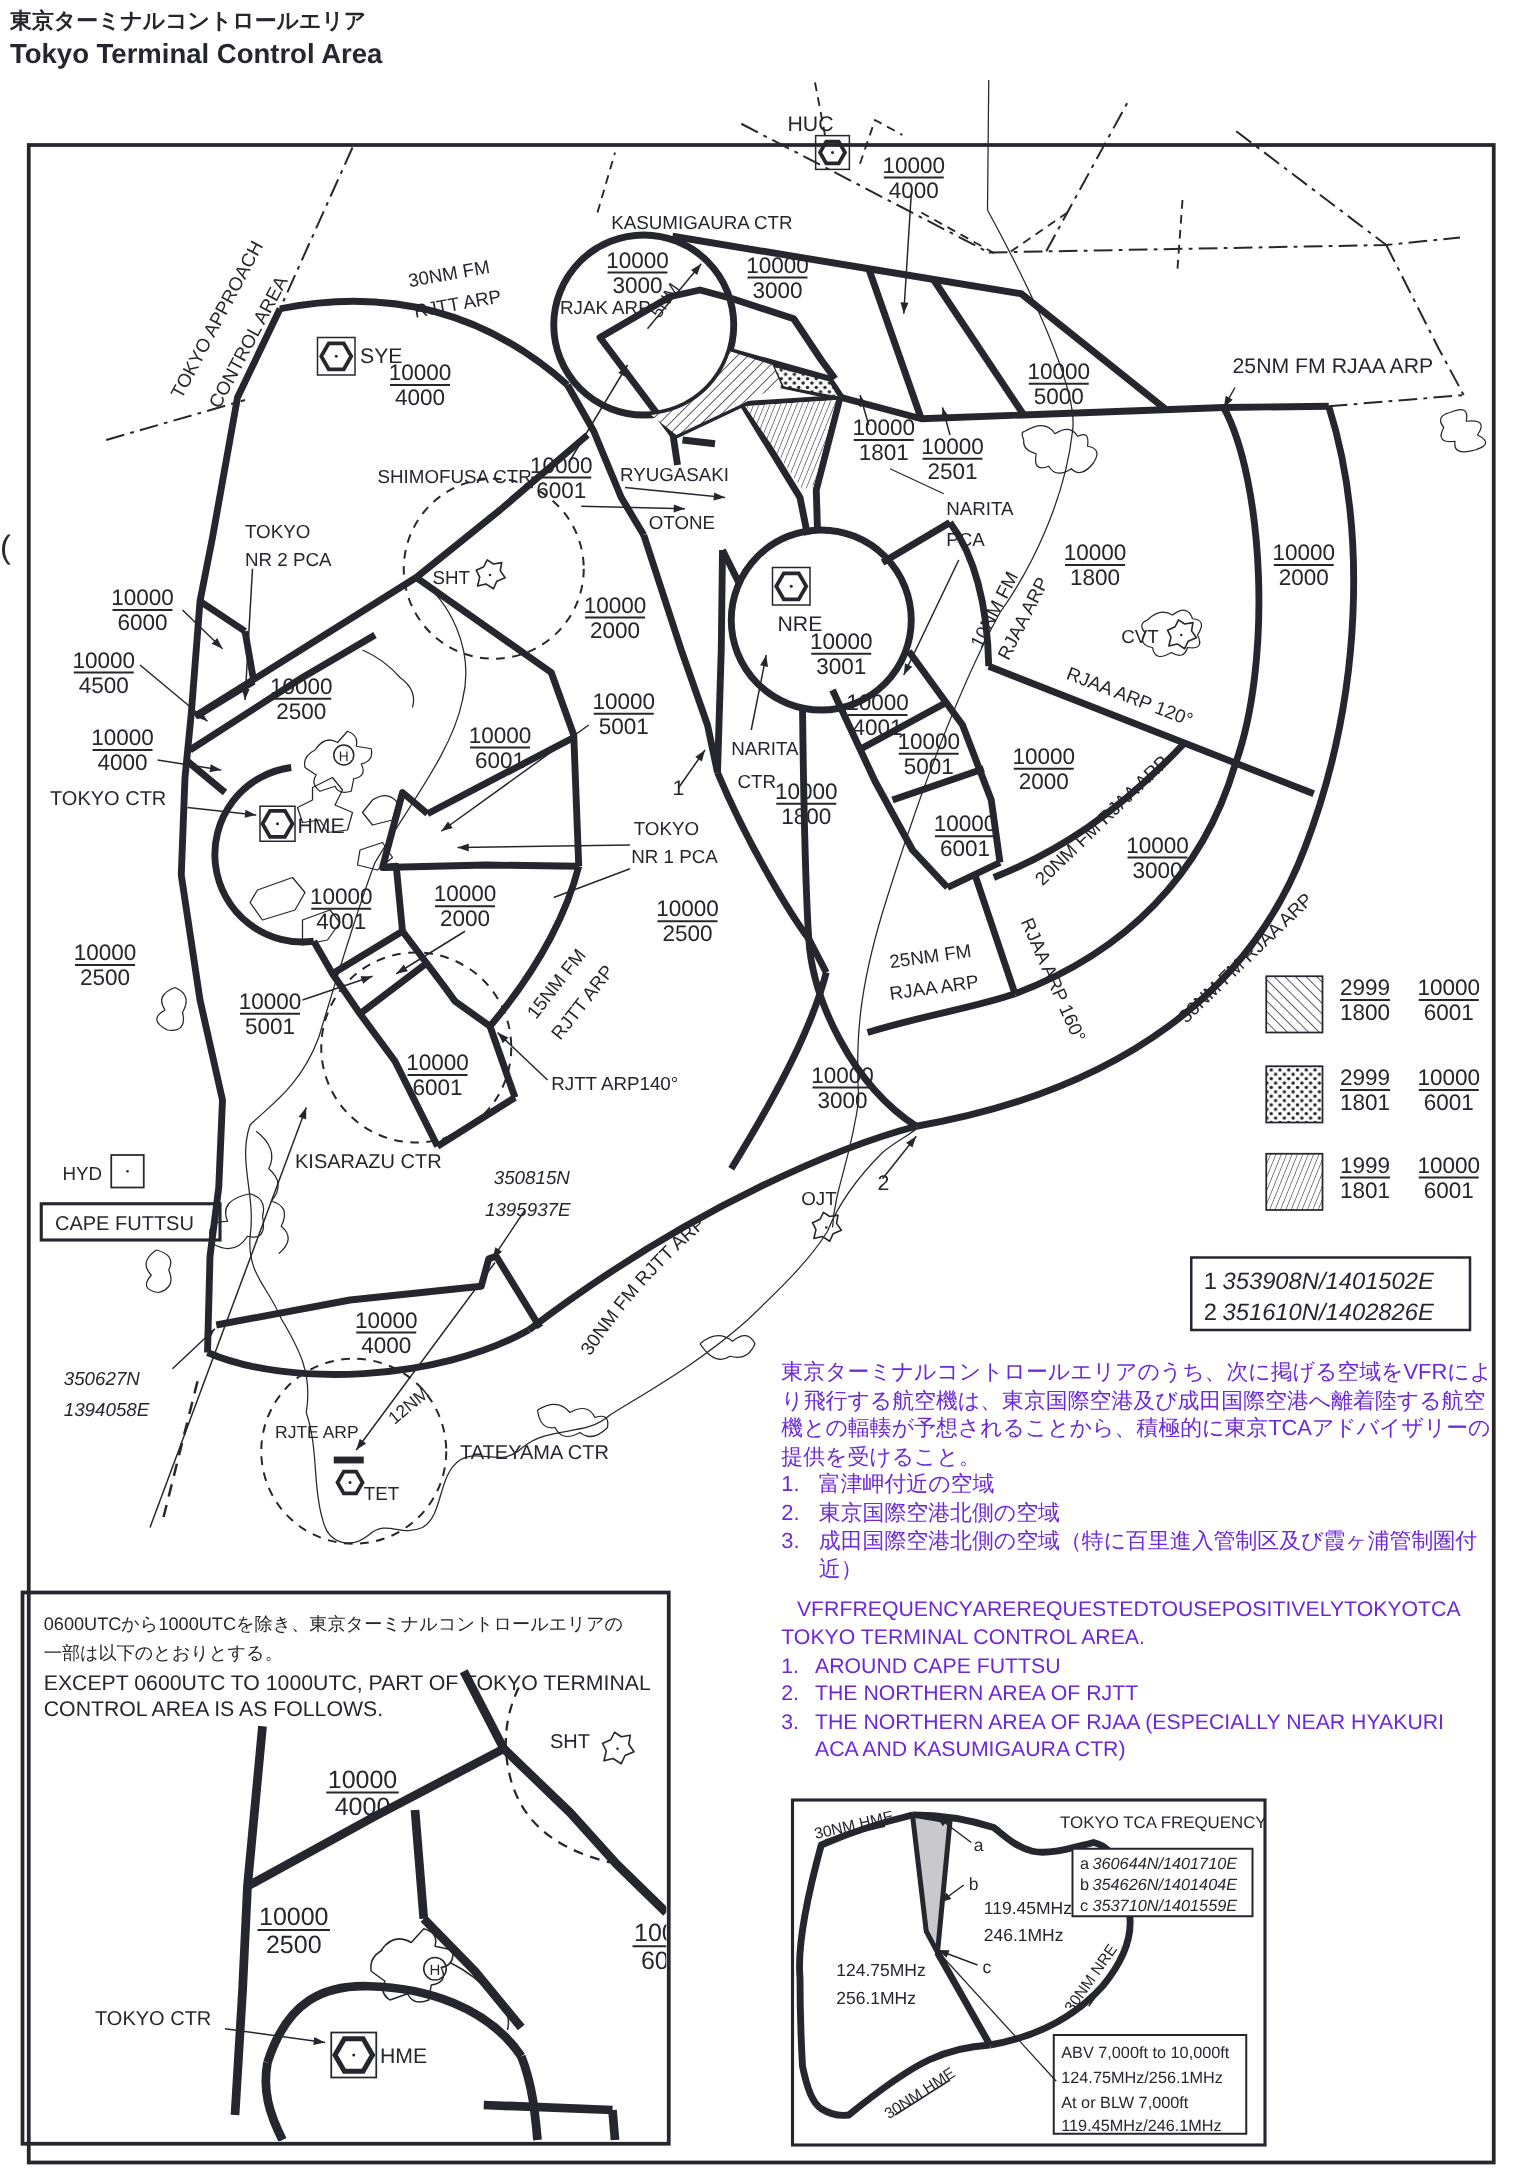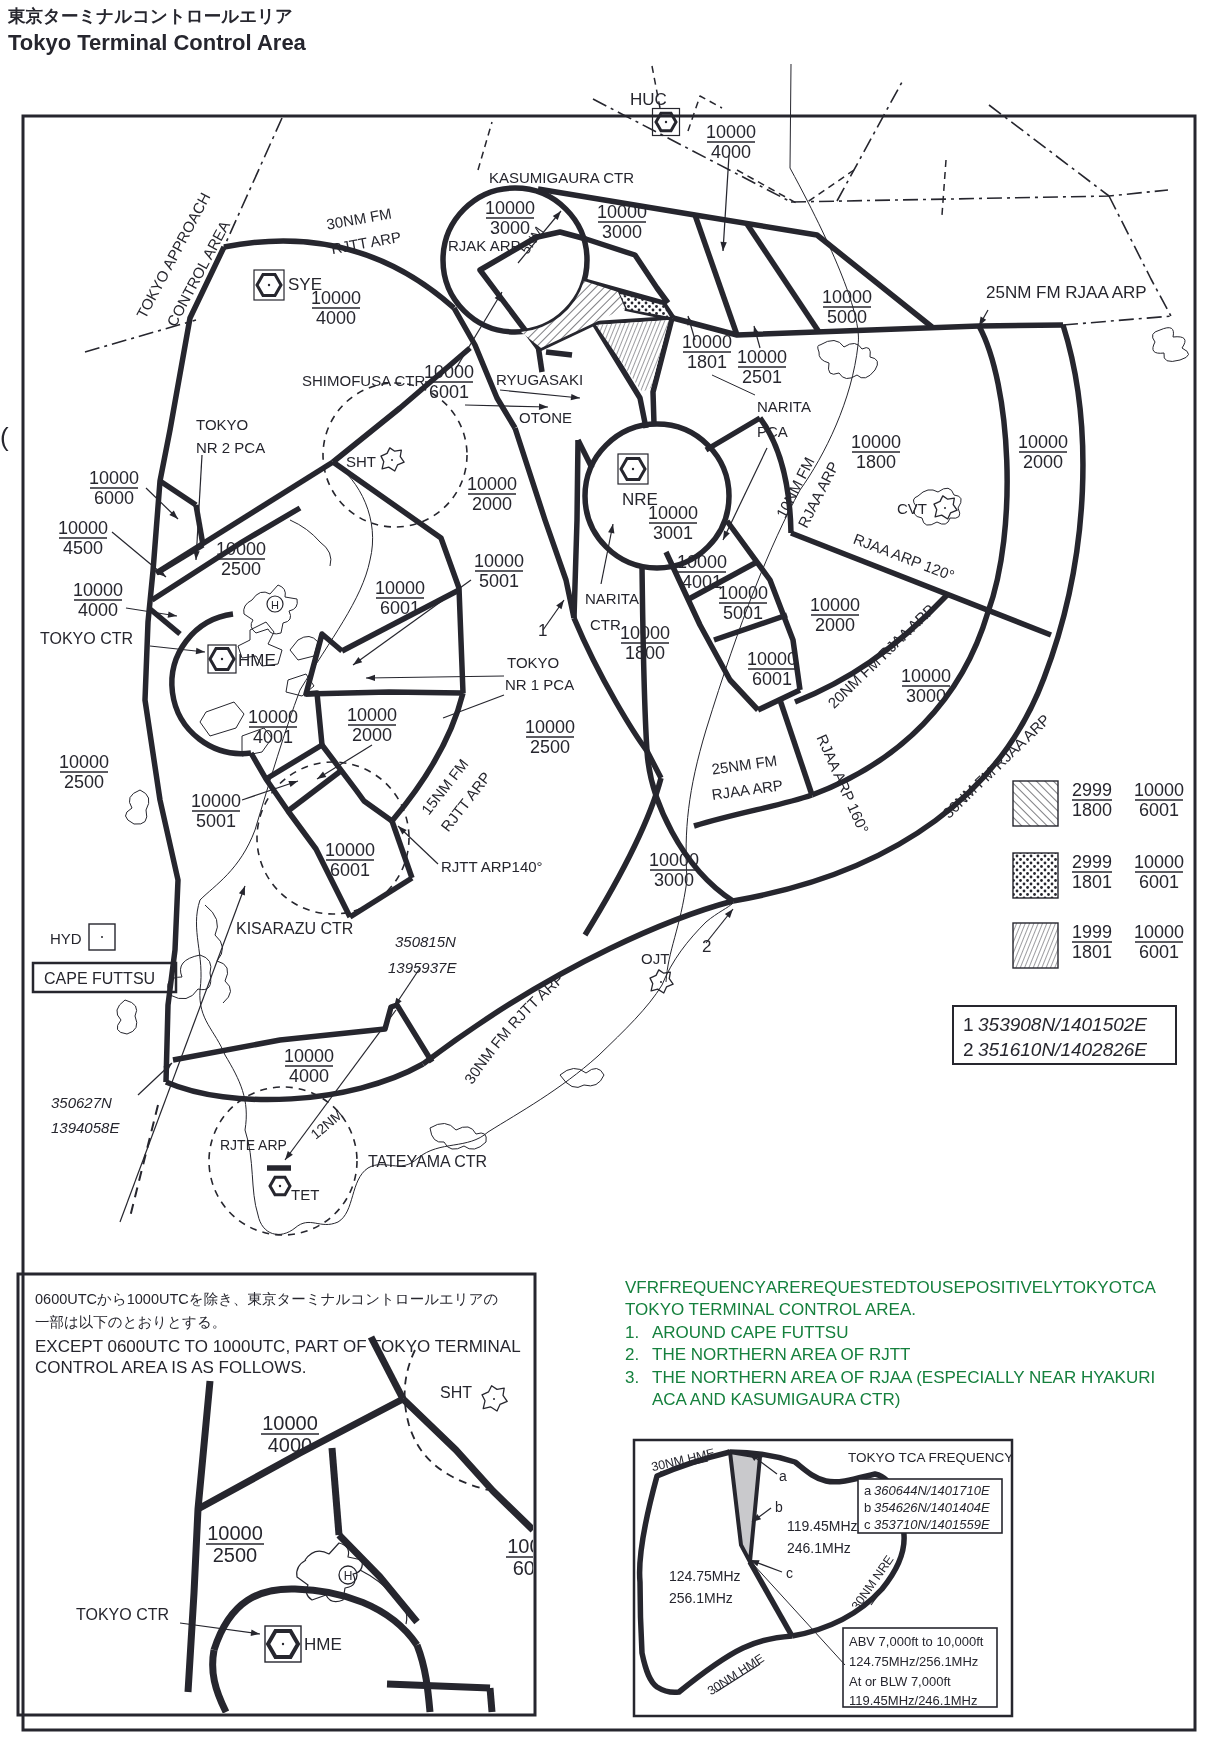--- a/index.html
+++ b/index.html
@@ -1,21 +1,21 @@
 <!DOCTYPE html>
 <html><head><meta charset="utf-8">
 <style>
 html,body{margin:0;padding:0;background:#fff}
-.page{position:relative;width:1215px;height:1744px;font-family:"Liberation Sans",sans-serif;color:#15803d;overflow:hidden}
+.page{position:relative;width:1215px;height:1744px;font-family:"Liberation Sans",sans-serif;color:#6d28d9;overflow:hidden}
 .page svg{position:absolute;top:0;left:0}
 svg text{font-family:"Liberation Sans",sans-serif}
 .blk{position:absolute;white-space:nowrap}
 .jp{font-size:17.5px;line-height:22.5px}
 .en{font-size:17px;line-height:22.4px}
-.j{display:flex;justify-content:flex-start;width:556px}
+.j{display:flex;justify-content:center;width:556px}
 .m{display:inline-block;width:30px}
 .m2{display:inline-block;width:27px}
 </style></head><body>
 <div class="page">
 <svg width="1215" height="1744" viewBox="0 0 1215 1744">
       <defs>
 <pattern id="hA" width="6" height="6" patternTransform="rotate(-45)" patternUnits="userSpaceOnUse">
   <rect width="6" height="6" fill="white"></rect>
           <line x1="0" y1="0" x2="0" y2="6" stroke="#26262e" stroke-width="1.2"></line>
 </pattern>
@@ -467,20 +467,23 @@
       <text x="874" y="1512" font-size="13" text-anchor="start" font-weight="normal" font-style="italic" fill="#26262e">354626N/1401404E</text>
       <text x="864" y="1529" font-size="13" text-anchor="start" font-weight="normal" fill="#26262e">c</text>
       <text x="874" y="1529" font-size="13" text-anchor="start" font-weight="normal" font-style="italic" fill="#26262e">353710N/1401559E</text>
       <rect x="843" y="1628" width="154" height="79" fill="#fff" stroke="#26262e" stroke-width="1.6"></rect>
       <text x="849" y="1646" font-size="13" text-anchor="start" font-weight="normal" fill="#26262e">ABV 7,000ft to 10,000ft</text>
       <text x="849" y="1666" font-size="13" text-anchor="start" font-weight="normal" fill="#26262e">124.75MHz/256.1MHz</text>
       <text x="849" y="1686" font-size="13" text-anchor="start" font-weight="normal" fill="#26262e">At or BLW 7,000ft</text>
       <text x="849" y="1705" font-size="13" text-anchor="start" font-weight="normal" fill="#26262e">119.45MHz/246.1MHz</text>
       <line x1="845" y1="1665" x2="752" y2="1563" stroke="#26262e" stroke-width="1" stroke-linecap="butt"></line>
     </svg>
+<div class="blk jp" style="left:625px;top:1086px">
+東京ターミナルコントロールエリアのうち、次に掲げる空域をVFRによ<br>り飛行する航空機は、東京国際空港及び成田国際空港へ離着陸する航空<br>機との輻輳が予想されることから、積極的に東京TCAアドバイザリーの<br>提供を受けること。<br><span class="m">1.</span>富津岬付近の空域<br><span class="m">2.</span>東京国際空港北側の空域<br><span class="m">3.</span>成田国際空港北側の空域（特に百里進入管制区及び霞ヶ浦管制圏付<br><span class="m"></span>近）
+</div>
 <div class="blk en" style="left:625px;top:1277px">
 <div class="j">
         <span>VFR</span>
         <span>FREQUENCY</span>
         <span>ARE</span>
         <span>REQUESTED</span>
         <span>TO</span>
         <span>USE</span>
         <span>POSITIVELY</span>
         <span>TOKYO</span>

